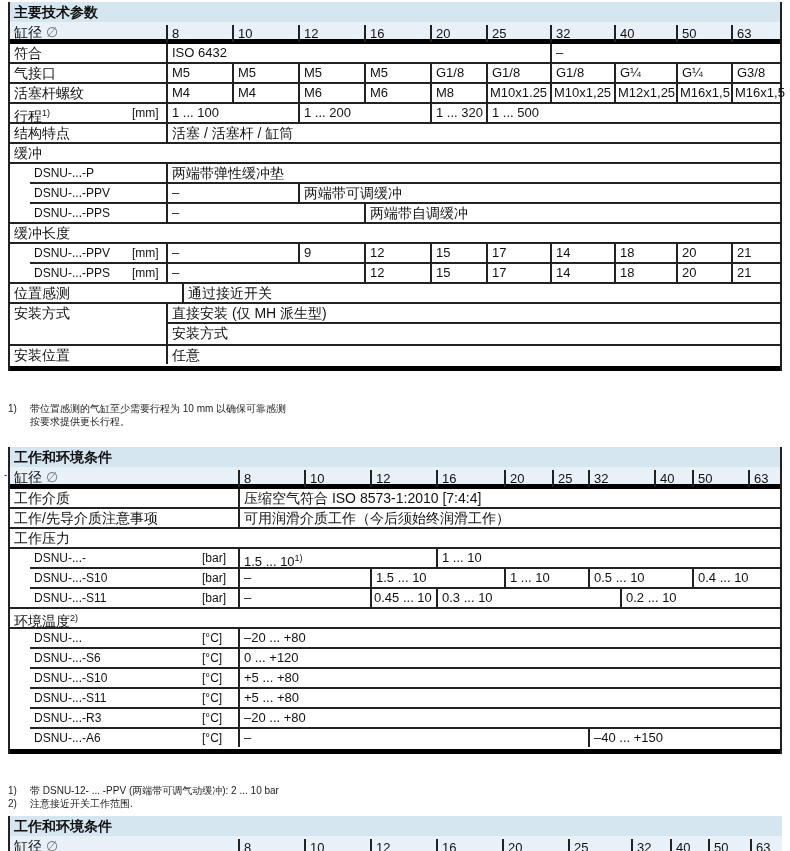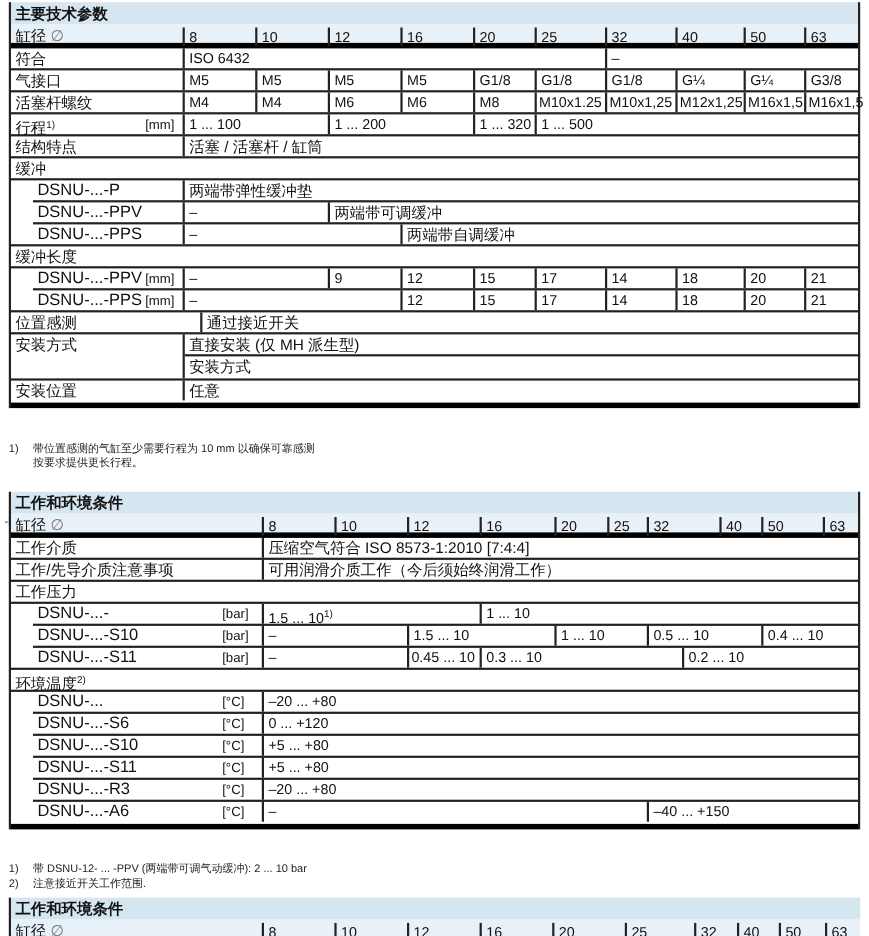--- a/index.html
+++ b/index.html
@@ -6,21 +6,21 @@
   body { width: 790px; height: 851px; background: #ffffff; font-family: "Liberation Sans", "DejaVu Sans", sans-serif; font-size: 13px; color: #111; overflow: hidden; position: relative; }
   .tbl { position: absolute; left: 8px; width: 774px; border-left: 2px solid #222; border-right: 2px solid #222; }
   .title-bar { height: 20px; background: #d6e6f1; font-weight: bold; font-size: 14px; padding-left: 4px; line-height: 20px; }
   .hdr { position: relative; height: 22px; background: #e8f1f8; border-bottom: 5px solid #000; }
   .hdr .lbl { position: absolute; left: 4px; top: 2px; font-size: 14px; }
   .hdr .dia { color: #777; }
   .hdr .col { position: absolute; top: 3px; height: 17px; border-left: 2px solid #222; padding-left: 4px; line-height: 17px; font-size: 13px; }
   .row { position: relative; height: 20px; border-bottom: 2px solid #222; }
   .row .c { position: absolute; top: 0; height: 18px; line-height: 18px; padding-left: 4px; border-left: 2px solid #222; white-space: nowrap; font-size: 13px; }
   .row .lab { position: absolute; left: 4px; top: 0; line-height: 18px; font-size: 14px; }
-  .row .sub { position: absolute; left: 24px; top: 0; line-height: 18px; font-size: 15px; }
+  .row .sub { position: absolute; left: 24px; top: 0; line-height: 18px; font-size: 12px; }
   .row .unit { position: absolute; top: 0; line-height: 18px; font-size: 12px; }
   .row.indent { border-bottom: none; }
   .row.indent::after { content: ""; position: absolute; left: 20px; right: 0; bottom: 0; height: 2px; background: #222; }
   .endbar { height: 5px; background: #000; }
   sup { font-size: 9px; vertical-align: 5px; }
   .note { position: absolute; left: 8px; font-size: 10px; line-height: 13px; color: #222; }
   .note .n { display: inline-block; width: 22px; }
 </style>
 </head>
 <body>

